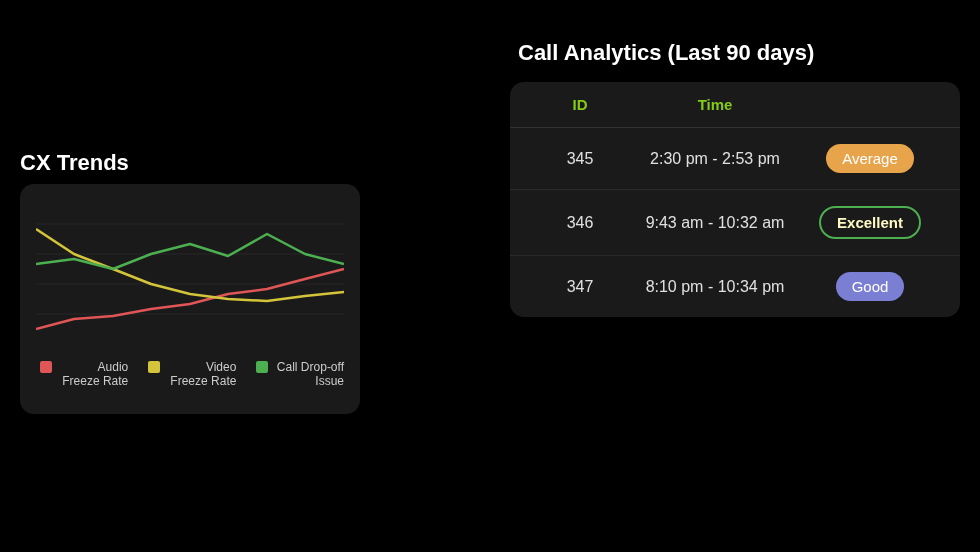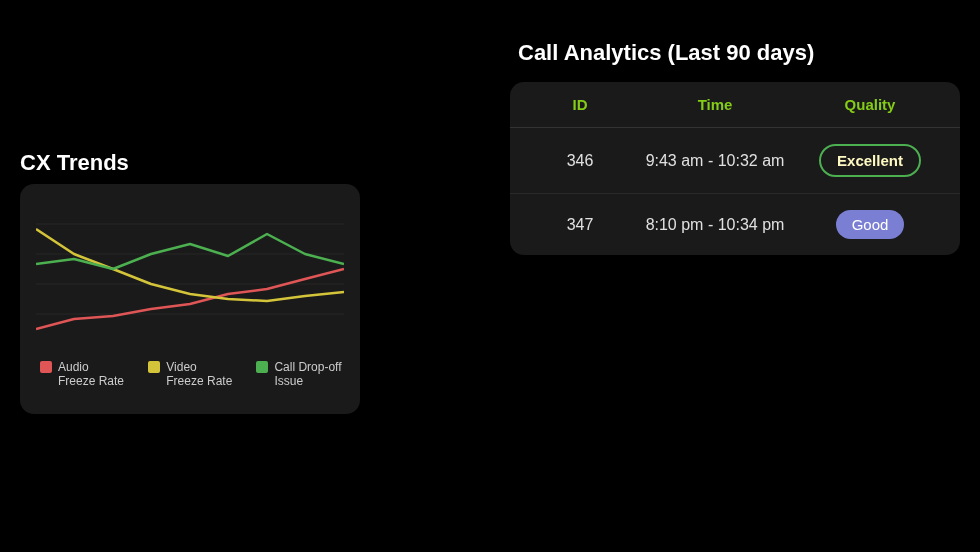--- a/index.html
+++ b/index.html
@@ -28,20 +28,21 @@
       margin-bottom: 8px;
     }
 
     .chart-container {
       background: #1a1a1a;
       border-radius: 14px;
       padding: 20px 16px 16px 16px;
       width: 340px;
       height: 230px;
       position: relative;
+      text-align: right;
     }
 
     .chart-svg {
       width: 100%;
       height: 140px;
     }
 
     .legend {
       display: flex;
       flex-direction: row;
@@ -184,23 +185,29 @@
     </div>
   </div>
 </div>
 
 <div class="right-panel">
   <div class="table-title">Call Analytics (Last 90 days)</div>
   <div class="analytics-table">
     <div class="table-header">
       <div class="table-header-cell">ID</div>
       <div class="table-header-cell">Time</div>
-      <div class="table-header-cell">Quality</div>
-    </div>
-
+    </div>
+
+    <div class="table-row">
+      <div class="table-cell">345</div>
+      <div class="table-cell">2:30 pm - 2:53 pm</div>
+      <div class="table-cell">
+        <span class="badge badge-average">Average</span>
+      </div>
+    </div>
 
     <div class="table-row">
       <div class="table-cell">346</div>
       <div class="table-cell">9:43 am - 10:32 am</div>
       <div class="table-cell">
         <span class="badge badge-excellent">Excellent</span>
       </div>
     </div>
 
     <div class="table-row">

